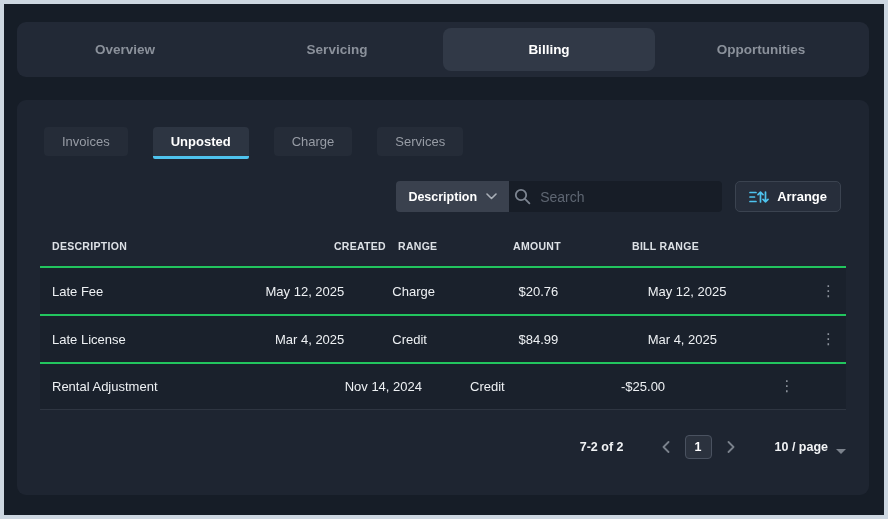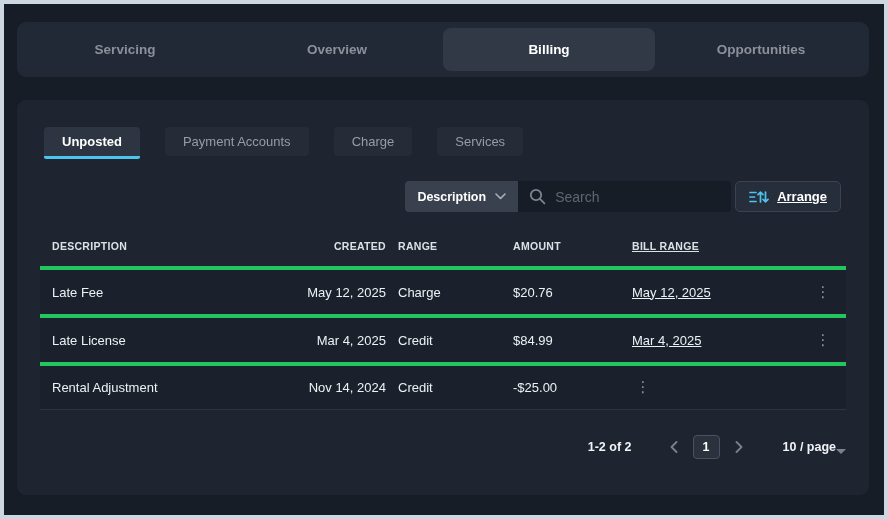--- a/index.html
+++ b/index.html
@@ -60,52 +60,53 @@
   }
   .field-select {
     height: 31px; background: #3a414e; border-radius: 4px 0 0 4px;
     display: flex; align-items: center; gap: 9px;
     padding: 0 12px; color: #ffffff; font-size: 12.5px; font-weight: 700;
     cursor: pointer;
   }
   .search-box {
     height: 31px; width: 213px; background: #171d27;
     border-radius: 0 4px 4px 0;
-    display: flex; align-items: center; gap: 9px; padding: 0 11px;
+    display: flex; align-items: center; gap: 9px; padding: 0 5px;
   }
   .search-box input {
     background: transparent; border: none; outline: none;
     color: #dfe3e8; font-size: 14px; width: 150px;
     font-family: "Liberation Sans", sans-serif;
   }
   .search-box input::placeholder { color: #5e6672; }
   .arrange-btn {
-    height: 31px; margin-left: 4px; padding: 0 13px;
+    height: 31px; margin-left: 13px; padding: 0 13px;
     background: #272e3b; border: 1px solid #3b4350; border-radius: 5px;
     display: flex; align-items: center; gap: 8px;
-    color: #ffffff; font-size: 13px; font-weight: 700; cursor: pointer; text-decoration: underline;
+    color: #ffffff; font-size: 13px; font-weight: 700; cursor: pointer;
   }
   
   .table { margin: 0 23px; width: 806px; }
   .thead {
     display: flex; align-items: center;
     height: 40px; margin-top: 14px;
     color: #dde1e6; font-size: 10.5px; font-weight: 700;
     letter-spacing: 0.3px;
   }
   .tr {
     display: flex; align-items: center; height: 48px;
     background: #1a212c; color: #eef1f4; font-size: 13px;
-    border-top: 4px solid #22c55e;
+    border-top: 2px solid #22c55e;
+    gap: 36px;
   }
   .tr:first-of-type { border-top: 1px solid #3f4653; }
   .tr:last-of-type { border-bottom: 1px solid #2e3541; }
   .td, .th { padding-left: 12px; overflow: hidden; white-space: nowrap; }
   .c1 { width: 183px; } .c2 { width: 163px; text-align: right; } .c3 { width: 115px; }
-  .c4 { width: 119px; } .c5 { width: 180px; text-decoration: underline; }
+  .c4 { width: 119px; } .c5 { width: 180px; }
   .c6 { width: 46px; display: flex; justify-content: center; padding: 0; }
   .kebab {
     color: #8d939c; font-size: 15px; line-height: 1; cursor: pointer;
     font-family: "DejaVu Sans", sans-serif; letter-spacing: 0;
     padding: 4px 6px;
   }
   
   .pager {
     display: flex; align-items: center; justify-content: flex-end;
     margin: 25px 23px 0 0; height: 24px;
@@ -113,45 +114,45 @@
   }
   .pager .range { margin-right: 32px; }
   .page-chevron { padding: 4px 6px; cursor: pointer; display: flex; align-items: center; }
   .page-box {
     width: 27px; height: 24px; margin: 0 9px;
     background: #2b323e; border: 1px solid #4a5260; border-radius: 4px;
     display: flex; align-items: center; justify-content: center;
     color: #ffffff; cursor: pointer;
   }
   .page-size {
-    margin-left: 34px; display: flex; align-items: flex-end; cursor: pointer;
+    margin-left: 34px; display: flex; align-items: flex-end; gap: 8px; cursor: pointer;
   }
   .caret-down {
     width: 0; height: 0;
     border-left: 5px solid transparent; border-right: 5px solid transparent;
     border-top: 5px solid #7b828c;
   }
 </style>
 </head>
 <body>
 
 <div class="frame">
 
   <div class="tabstrip">
+    <div class="top-tab">Overview</div>
     <div class="top-tab">Servicing</div>
-    <div class="top-tab">Overview</div>
     <div class="top-tab active">Billing</div>
     <div class="top-tab">Opportunities</div>
   </div>
 
   <div class="panel">
 
     <div class="subtabs">
+      <div class="subtab">Invoices</div>
       <div class="subtab active">Unposted</div>
-      <div class="subtab">Payment Accounts</div>
       <div class="subtab">Charge</div>
       <div class="subtab">Services</div>
     </div>
 
     <div class="filter-row">
       <div class="field-select">
         <span>Description</span>
         <svg width="11" height="7" viewBox="0 0 11 7" fill="none">
           <path d="M1 1l4.5 4.5L10 1" stroke="#aab0b8" stroke-width="1.6" stroke-linecap="round" stroke-linejoin="round"></path>
         </svg>
@@ -210,21 +211,21 @@
         <div class="td c2">Nov 14, 2024</div>
         <div class="td c3">Credit</div>
         <div class="td c4">-$25.00</div>
         <div class="td c6">
             <span class="kebab">⋮</span>
           </div>
       </div>
     </div>
 
     <div class="pager">
-      <span class="range">1-2 of 2</span>
+      <span class="range">7-2 of 2</span>
       <span class="page-chevron">
         <svg width="8" height="12" viewBox="0 0 8 12" fill="none">
           <path d="M6.5 1L1.5 6l5 5" stroke="#7b828c" stroke-width="1.8" stroke-linecap="round" stroke-linejoin="round"></path>
         </svg>
       </span>
       <span class="page-box">1</span>
       <span class="page-chevron">
         <svg width="8" height="12" viewBox="0 0 8 12" fill="none">
           <path d="M1.5 1l5 5-5 5" stroke="#7b828c" stroke-width="1.8" stroke-linecap="round" stroke-linejoin="round"></path>
         </svg>

